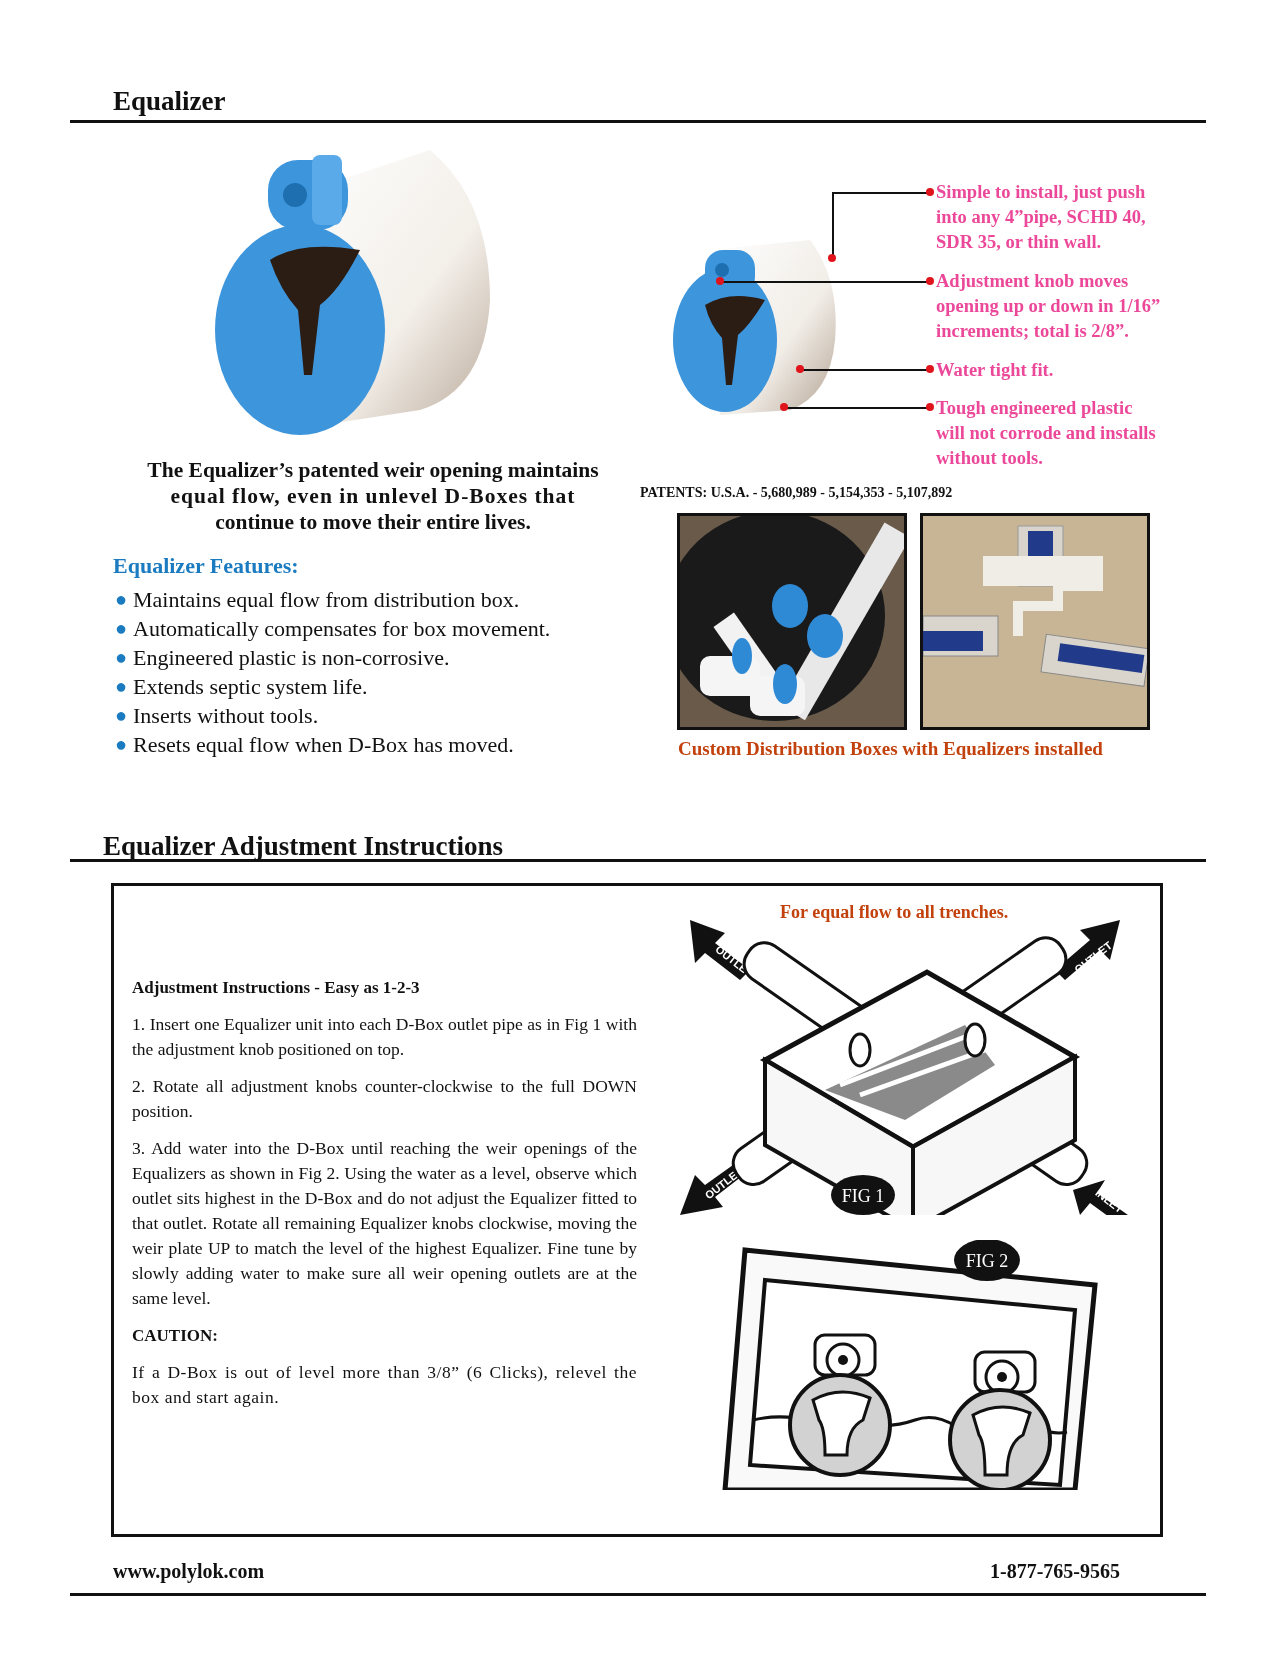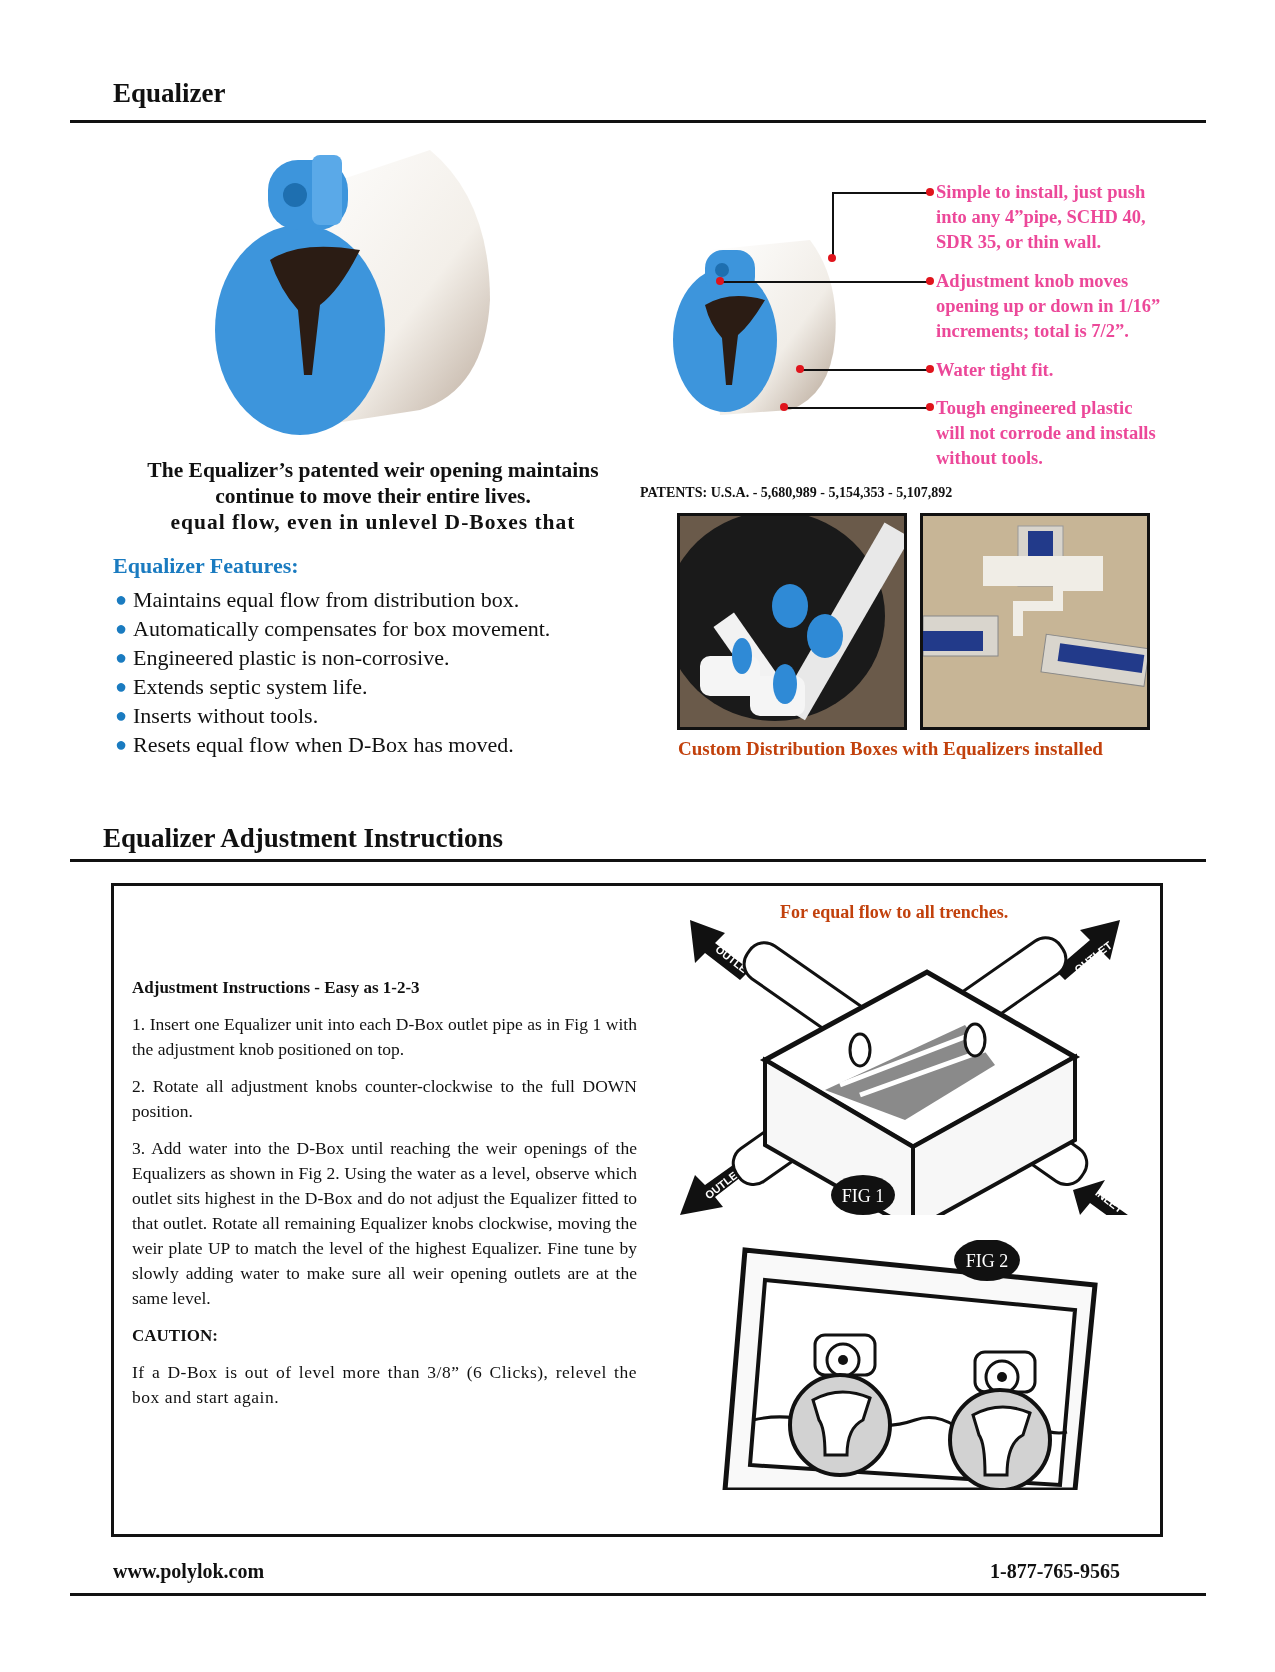--- a/index.html
+++ b/index.html
@@ -1,19 +1,19 @@
 <!DOCTYPE html>
 <html><head>
 <meta charset="utf-8">
 <style>
   html, body { margin:0; padding:0; background:#ffffff; }
   body { width:1275px; height:1672px; position:relative; overflow:hidden;
          font-family:"DejaVu Serif", "Liberation Serif", serif; color:#111; }
   .abs { position:absolute; }
-  .h-title { font-family:"Liberation Serif", serif; font-weight:bold; font-size:27px; color:#111; }
+  .h-title { font-family:"Liberation Serif", serif; font-weight:bold; font-size:27px; color:#111;margin-top:8px; }
   .rule { position:absolute; background:#111; height:3px; }
   .hero-text { font-family:"Liberation Serif", serif; font-size:21.5px; line-height:26px; font-weight:bold; color:#111;text-align:center; }
   .feat-title { font-family:"Liberation Serif", serif; font-weight:bold; font-size:22px; color:#1a7bc0; }
   .feat-list { list-style:none; margin:0; padding:0; }
   .feat-list li { font-family:"Liberation Serif", serif; font-size:22px; line-height:29px; color:#111; position:relative; padding-left:20px; white-space:nowrap; }
   .feat-list li .bullet { position:absolute; left:2px; top:0; color:#1a7bc0; font-size:20px; }
   .callout { font-family:"Liberation Serif", serif; font-weight:bold; font-size:18.5px; line-height:25px; color:#ec4899; }
   .dot { position:absolute; width:8px; height:8px; border-radius:50%; background:#e0141c; }
   .line { position:absolute; background:#111; }
   .patents { font-family:"Liberation Serif", serif; font-weight:bold; font-size:14px; color:#111; }
@@ -42,22 +42,22 @@
   <path d="M80 60 L230 10 Q290 60 290 160 Q285 250 220 270 L90 290 Z" fill="url(#pipeG)"></path>
   <ellipse cx="100" cy="190" rx="85" ry="105" fill="#3d95dc"></ellipse>
   <rect x="68" y="20" width="80" height="70" rx="30" fill="#3d95dc"></rect>
   <rect x="112" y="15" width="30" height="70" rx="8" fill="#5aa9e8"></rect>
   <circle cx="95" cy="55" r="12" fill="#1e6fb0"></circle>
   <path d="M70 120 Q100 100 160 110 Q140 150 120 165 L112 235 L104 235 L98 170 Q80 150 70 120 Z" fill="#2b1c14"></path>
 </svg>
 
 <div class="abs hero-text" style="left:113px; top:457px; width:520px;">
   <div>The Equalizer’s patented weir opening maintains</div>
+  <div style="letter-spacing:1px;">equal flow, even in unlevel D-Boxes that</div>
   <div>continue to move their entire lives.</div>
-  <div style="letter-spacing:1px;">equal flow, even in unlevel D-Boxes that</div>
 </div>
 
 <div class="abs feat-title" style="left:113px; top:553px;">Equalizer Features:</div>
 <ul class="abs feat-list" style="left:113px; top:585px;">
   <li><span class="bullet">●</span><span>Maintains equal flow from distribution box.</span></li>
   <li><span class="bullet">●</span><span>Automatically compensates for box movement.</span></li>
   <li><span class="bullet">●</span><span>Engineered plastic is non-corrosive.</span></li>
   <li><span class="bullet">●</span><span>Extends septic system life.</span></li>
   <li><span class="bullet">●</span><span>Inserts without tools.</span></li>
   <li><span class="bullet">●</span><span>Resets equal flow when D-Box has moved.</span></li>
@@ -96,21 +96,21 @@
 <div class="dot" style="left:926px; top:403px;"></div>
 
 <div class="abs callout" style="left:936px; top:180px;">
   <div>Simple to install, just push</div>
   <div>into any 4”pipe, SCHD 40,</div>
   <div>SDR 35, or thin wall.</div>
 </div>
 <div class="abs callout" style="left:936px; top:269px;">
   <div>Adjustment knob moves</div>
   <div>opening up or down in 1/16”</div>
-  <div>increments; total is 7/2”.</div>
+  <div>increments; total is 2/8”.</div>
 </div>
 <div class="abs callout" style="left:936px; top:358px;">
   <div>Water tight fit.</div>
 </div>
 <div class="abs callout" style="left:936px; top:396px;">
   <div>Tough engineered plastic</div>
   <div>will not corrode and installs</div>
   <div>without tools.</div>
 </div>
 

